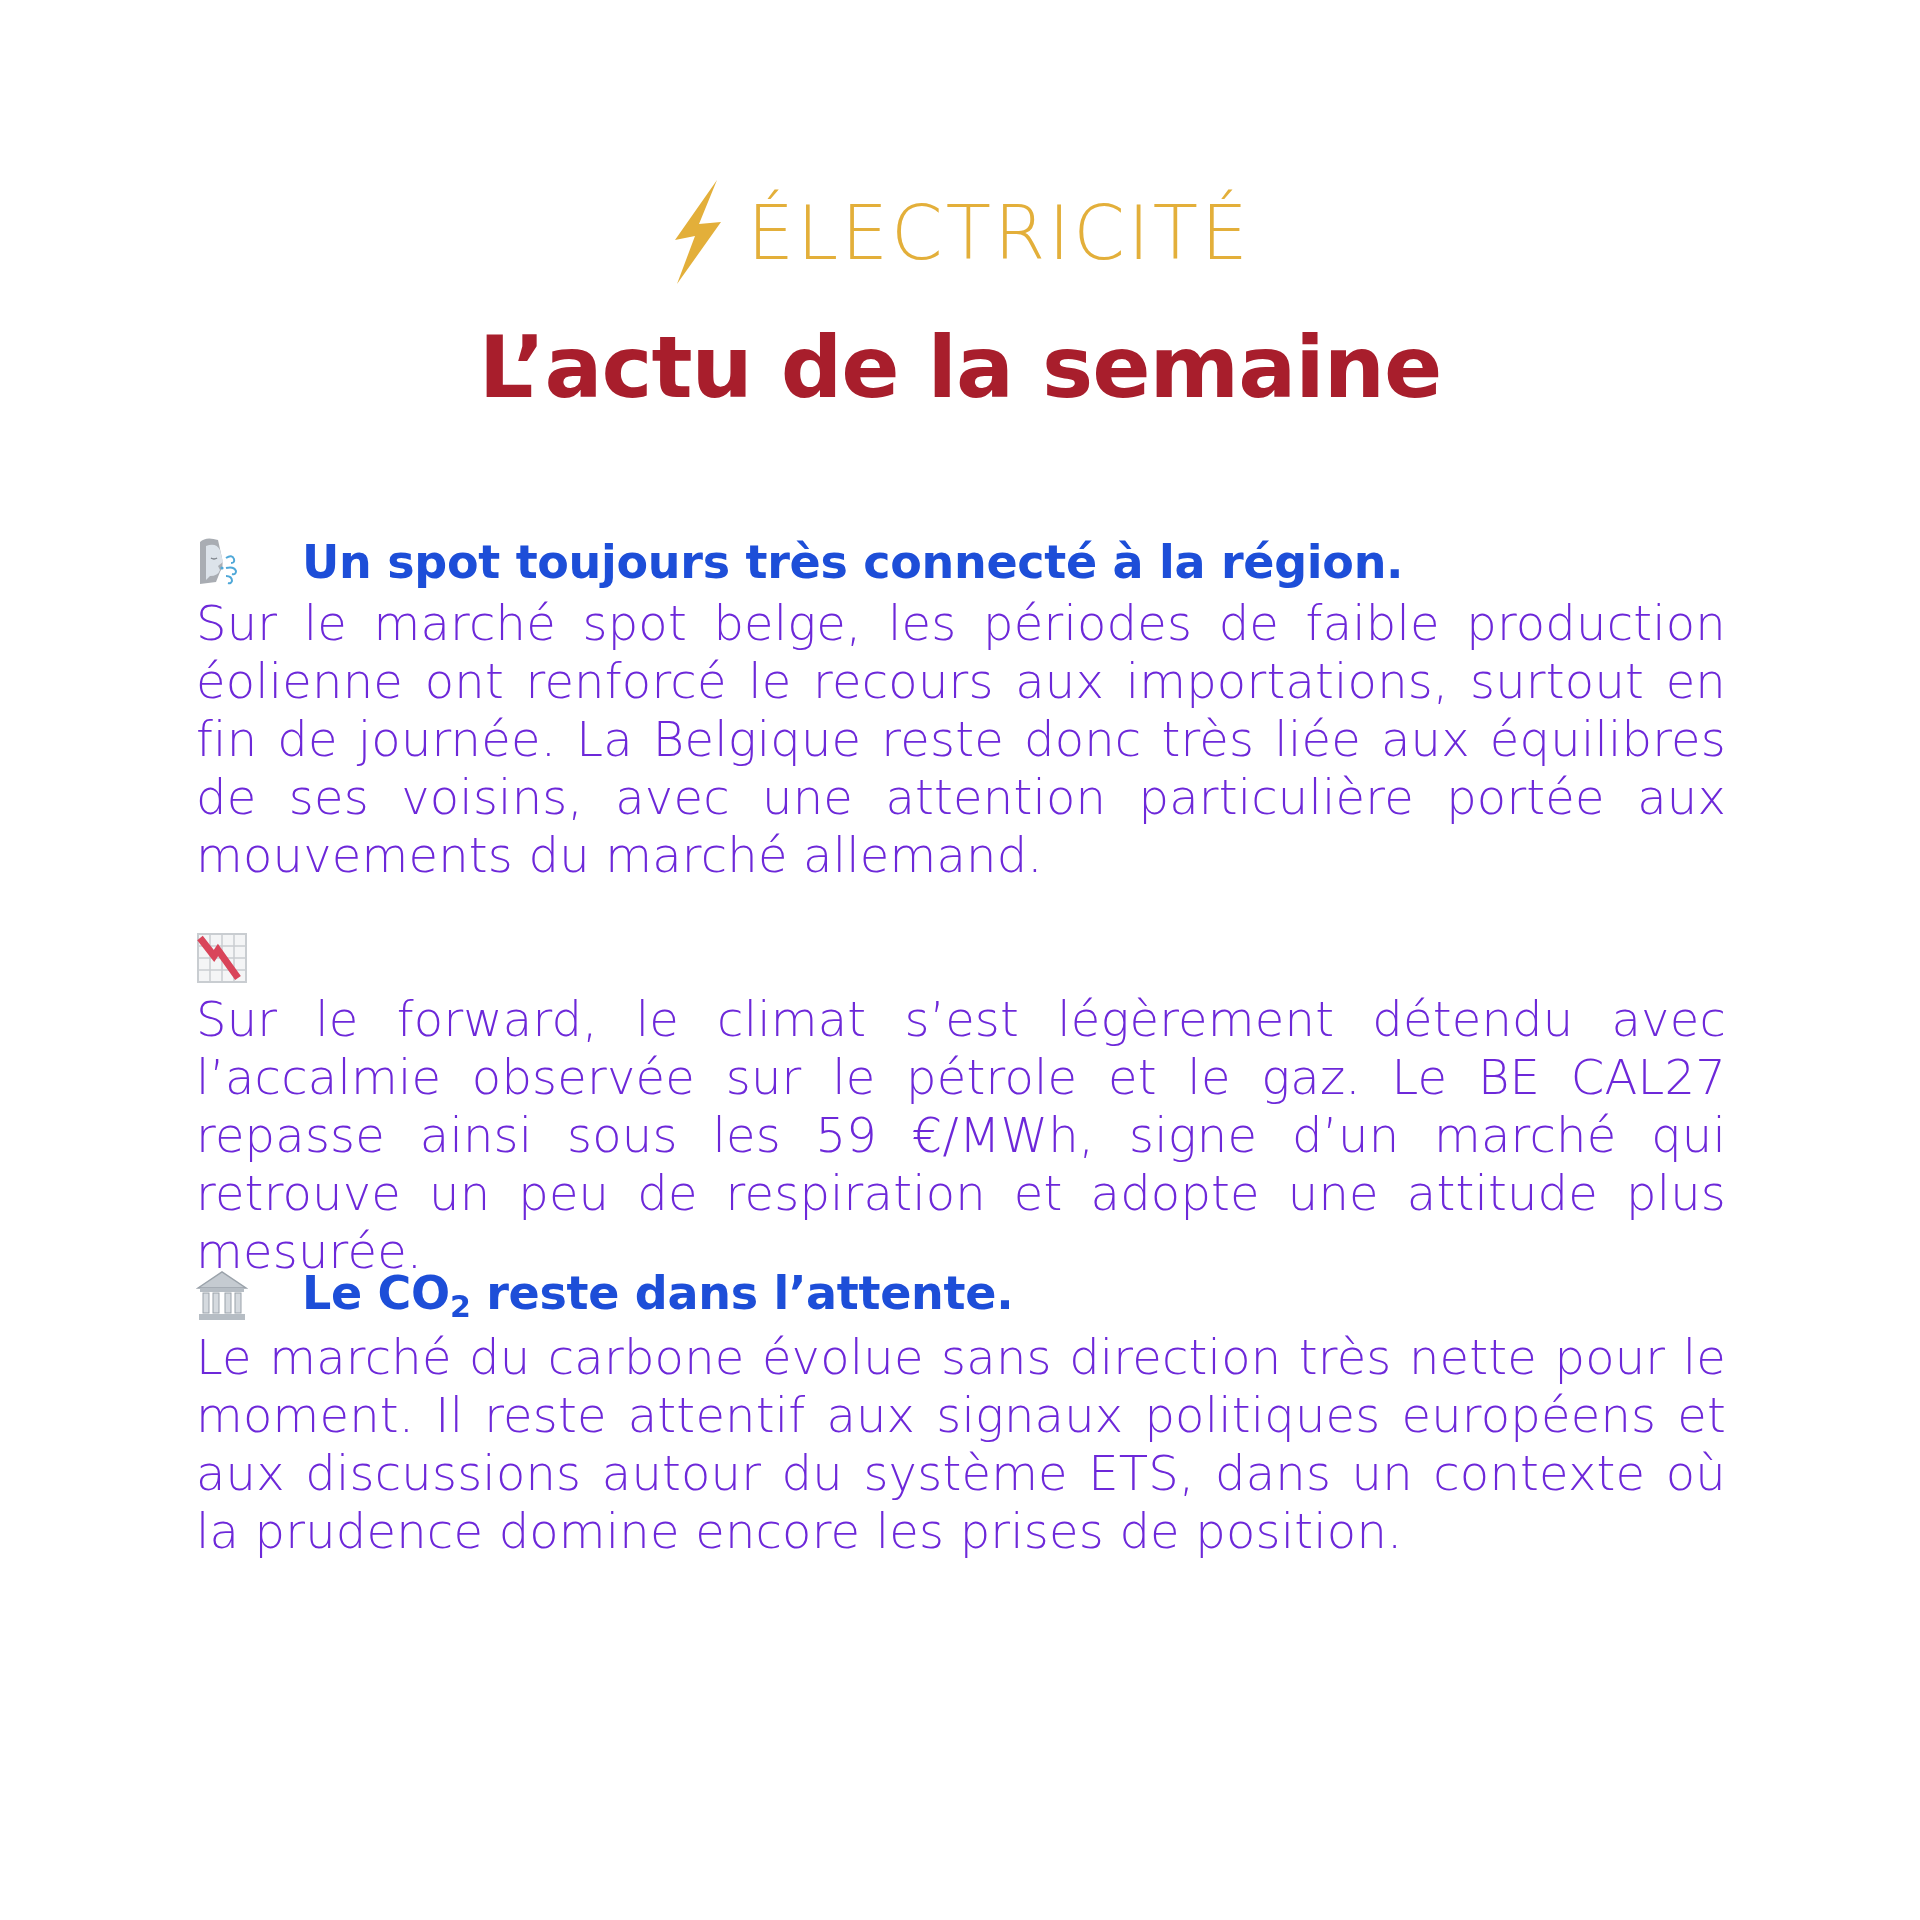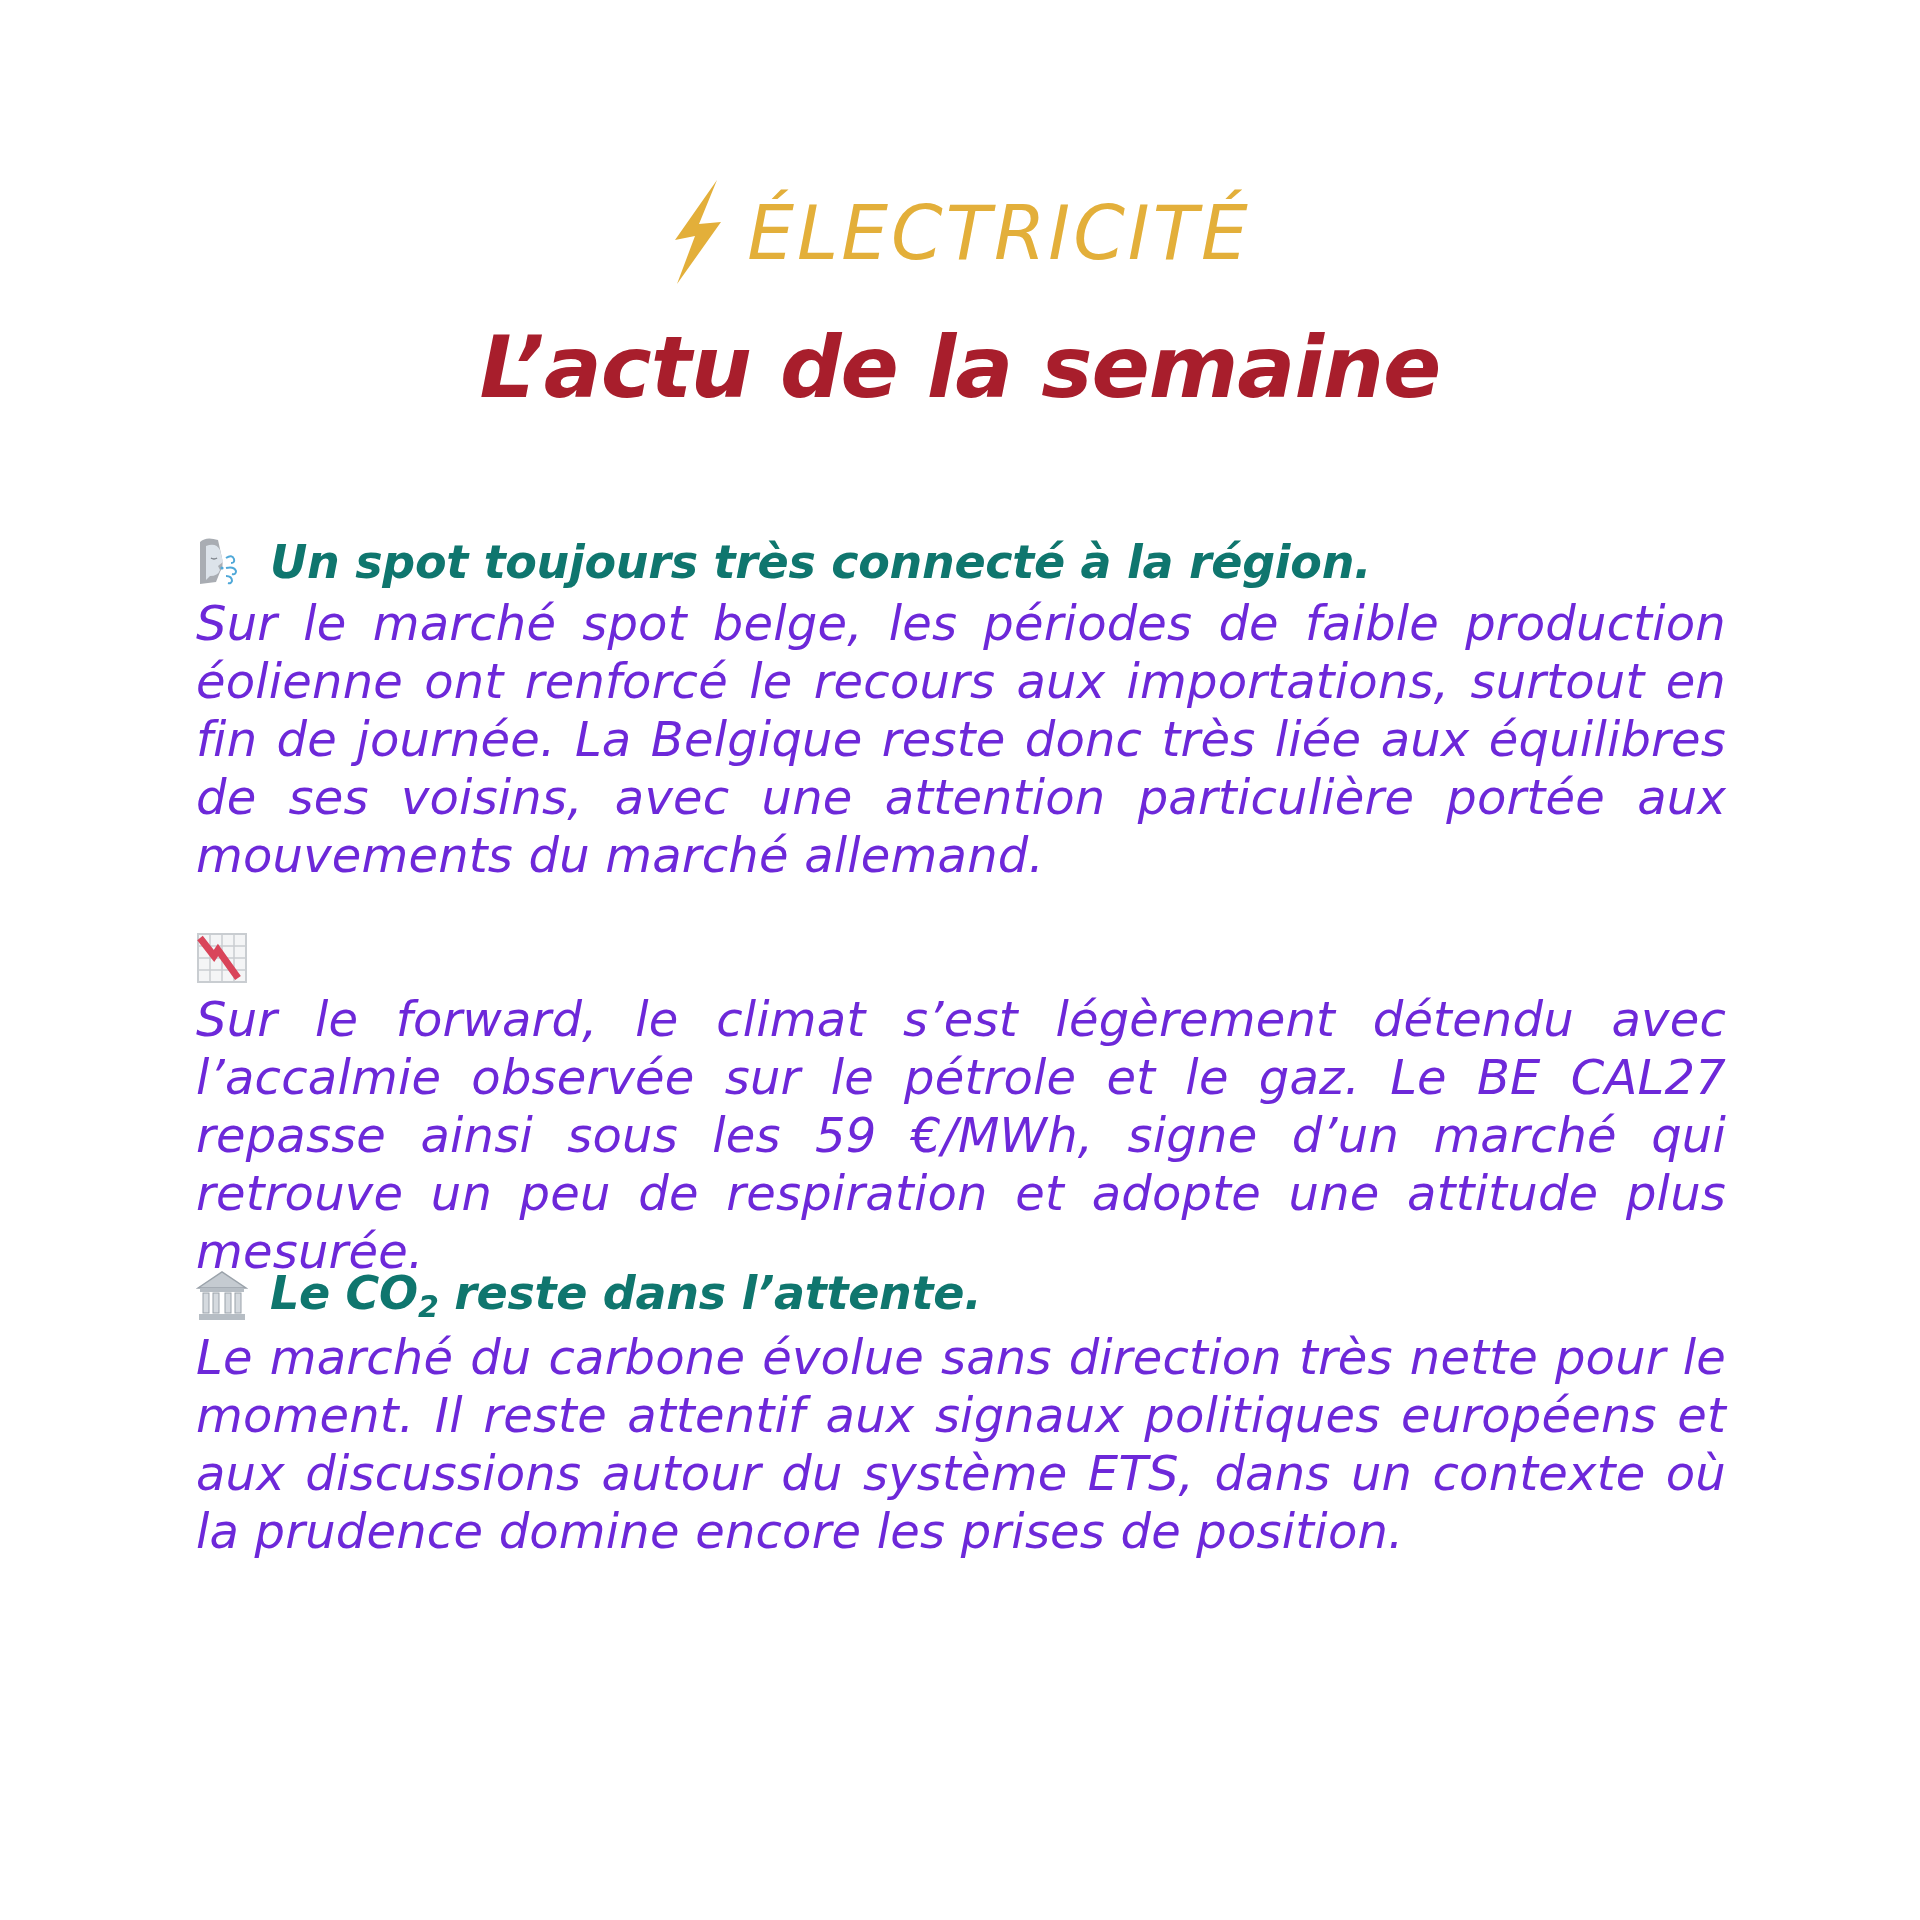--- a/index.html
+++ b/index.html
@@ -12,21 +12,20 @@
       height: 1920px;
       position: relative;
       overflow: hidden;
       font-family: "Liberation Sans", "DejaVu Sans", sans-serif;
     }
     .page {
       position: absolute;
       left: 0; top: 0;
       width: 1920px; height: 1920px;
       background: #ffffff;
-      font-style: italic;
     }
     
     .kicker {
       position: absolute;
       left: 0; right: 0;
       top: 178px;
       display: flex;
       justify-content: center;
       align-items: center;
       gap: 22px;
@@ -75,24 +74,25 @@
       width: 52px;
       height: 52px;
       flex: 0 0 52px;
       display: inline-block;
     }
     .section .heading .emoji svg { width: 100%; height: 100%; display: block; }
     .section .heading .htext {
       font-family: "DejaVu Sans", sans-serif;
       font-weight: 700;
       font-size: 46px;
-      color: #0f766e;
+      color: #1d4ed8;
       line-height: 1;
       white-space: nowrap;
       letter-spacing: -0.3px;
+      margin-left: 32px;
     }
     .section .heading .htext sub {
       font-size: 30px;
       vertical-align: -8px;
     }
     .section .body {
       margin-top: -2px;
       font-family: "DejaVu Sans", sans-serif;
       font-weight: 300;
       font-size: 48px;

